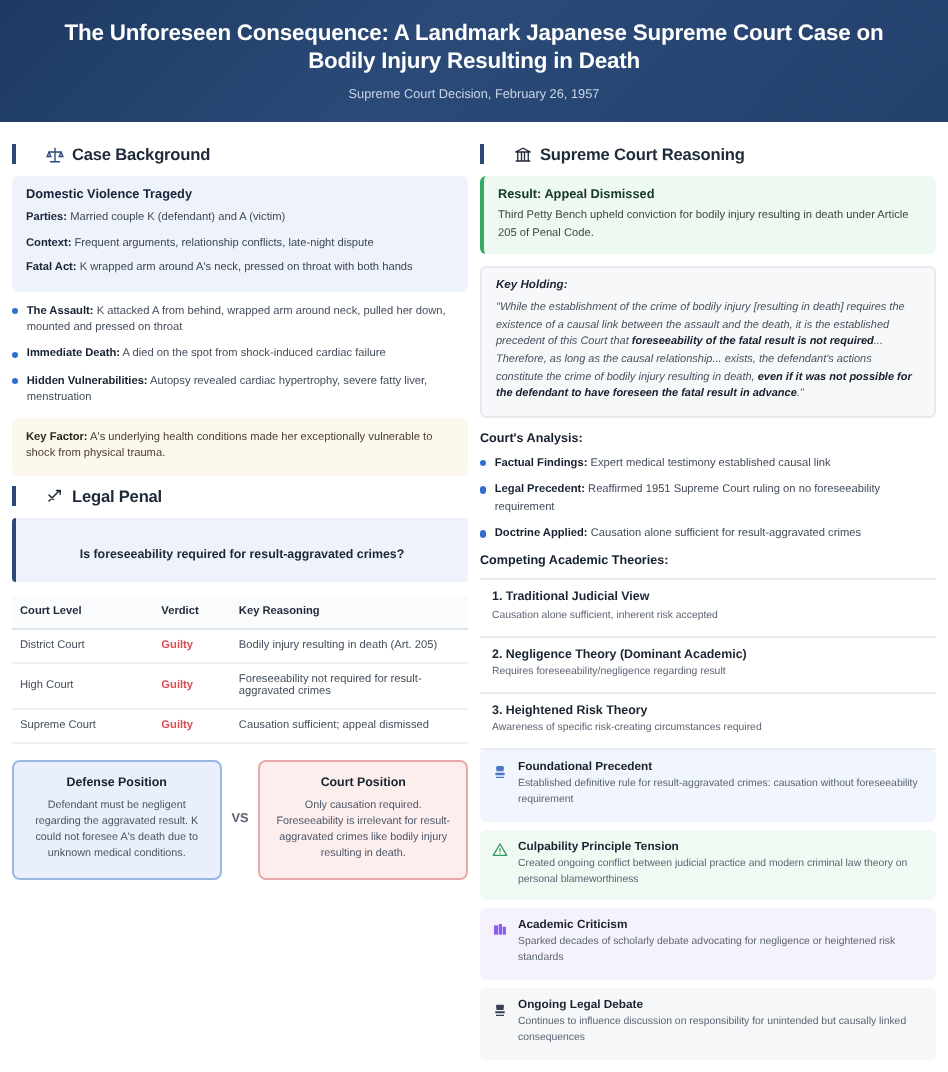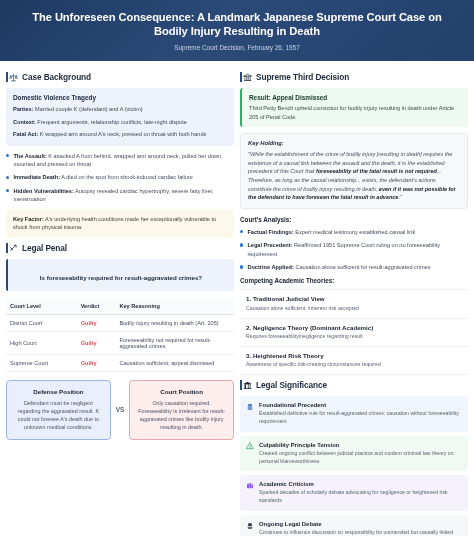--- a/index.html
+++ b/index.html
@@ -33,21 +33,21 @@
   }
 
   
   .columns { display: flex; align-items: flex-start; padding: 6px 6px 0 6px; gap: 6px; }
   .col { width: 228px; }
 
   
   .sec-head {
     display: flex; align-items: center; gap: 4px;
     margin: 5px 0 6px 0;
-    padding-left: 1px;
+    padding-left: 15px;
     border-left: 2.5px solid #2b4a78;
   }
   .sec-head .ic { width: 9px; height: 9px; display:block; flex:0 0 auto; }
   .sec-head .ttl { font-size: 8.3px; font-weight: bold; color: #1e2a3a; letter-spacing:-0.1px;}
 
   
   .card-blue {
     background: #eef2fa; border-radius: 3px; padding: 6px 7px; margin-bottom: 6px;
   }
   .card-blue .t { font-size: 6.4px; font-weight: bold; color:#17243a; margin-bottom:4px;}
@@ -255,21 +255,21 @@
     </div>
 
     <div class="col">
 
       <div class="sec-head">
         <svg class="ic" viewBox="0 0 24 24">
           <g fill="none" stroke="#1f2937" stroke-width="1.8" stroke-linecap="round">
             <path d="M3 20h18M5 20V9M10 20V9M14 20V9M19 20V9M2 8l10-5 10 5z"></path>
           </g>
         </svg>
-        <div class="ttl">Supreme Third Decision</div>
+        <div class="ttl">Supreme Court Reasoning</div>
       </div>
 
       <div class="card-green">
         <div class="t">Result: Appeal Dismissed</div>
         <div class="b">Third Petty Bench upheld conviction for bodily injury resulting in death under Article 205 of Penal Code.</div>
       </div>
 
       <div class="card-hold">
         <div class="t">Key Holding:</div>
         <div class="q">
@@ -311,28 +311,20 @@
         <div class="theory">
           <div class="n">2. Negligence Theory (Dominant Academic)</div>
           <div class="d">Requires foreseeability/negligence regarding result</div>
         </div>
         <div class="theory">
           <div class="n">3. Heightened Risk Theory</div>
           <div class="d">Awareness of specific risk-creating circumstances required</div>
         </div>
       </div>
 
-      <div class="sec-head">
-        <svg class="ic" viewBox="0 0 24 24">
-          <g fill="#1f2937">
-            <path d="M12 2 2 7v2h20V7zM4 10v9H2v2h20v-2h-2v-9h-2v9h-3v-9h-2v9H8v-9z"></path>
-          </g>
-        </svg>
-        <div class="ttl">Legal Significance</div>
-      </div>
 
       <div class="sig s1">
         <svg class="ic" viewBox="0 0 24 24">
           <g fill="#4a79c8">
               <path d="M6 19h12v2H6zM9 3h6a3 3 0 0 1 3 3l-1 5H7L6 6a3 3 0 0 1 3-3zM5 13h14v4H5z"></path>
             </g>
         </svg>
         <div>
           <div class="n">Foundational Precedent</div>
           <div class="d">Established definitive rule for result-aggravated crimes: causation without foreseeability requirement</div>

